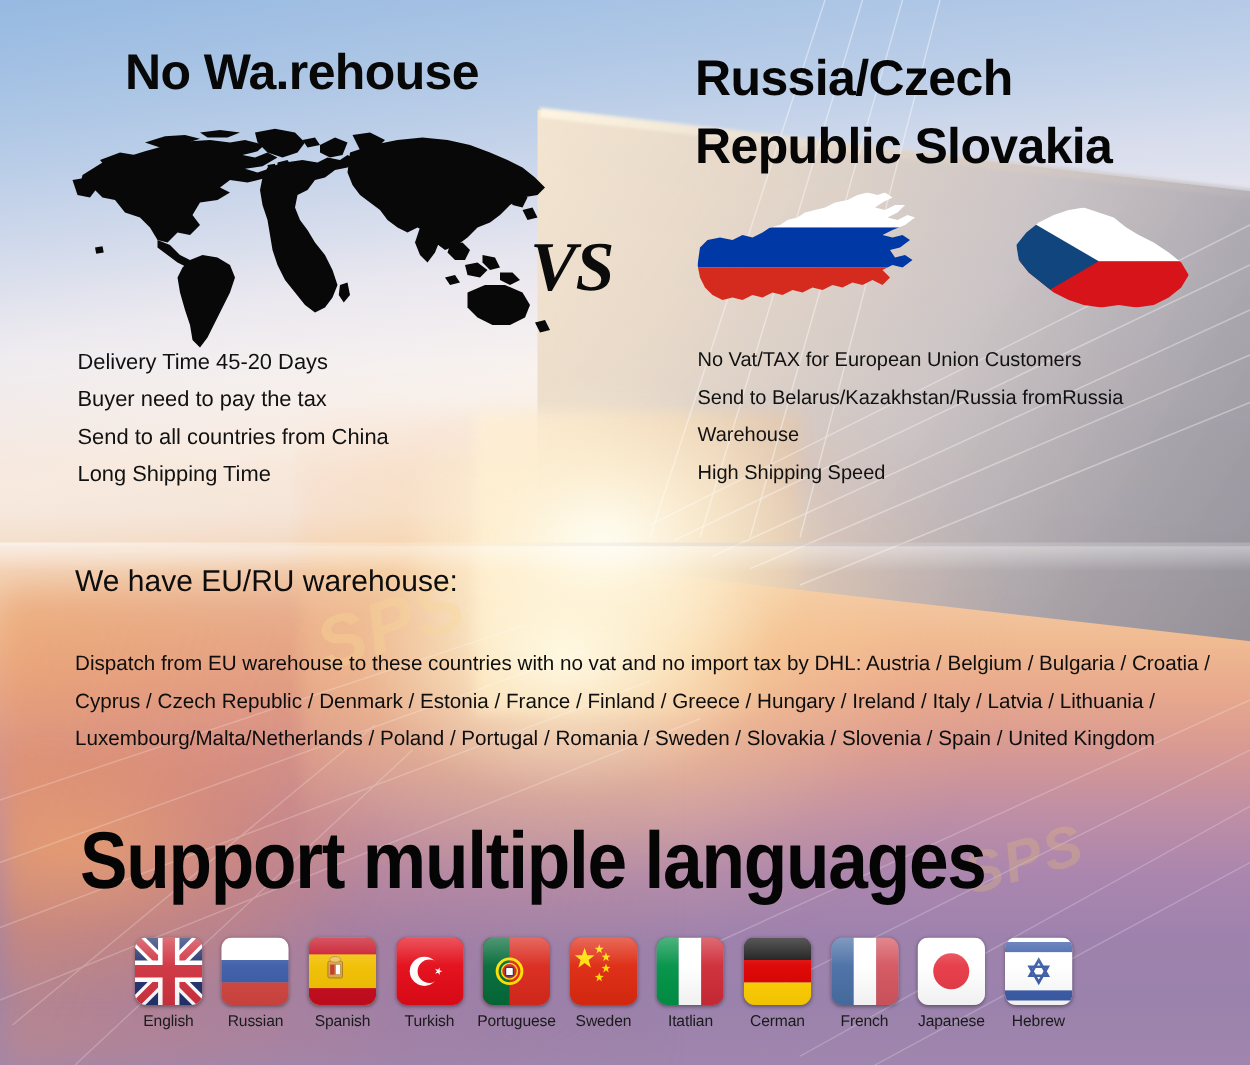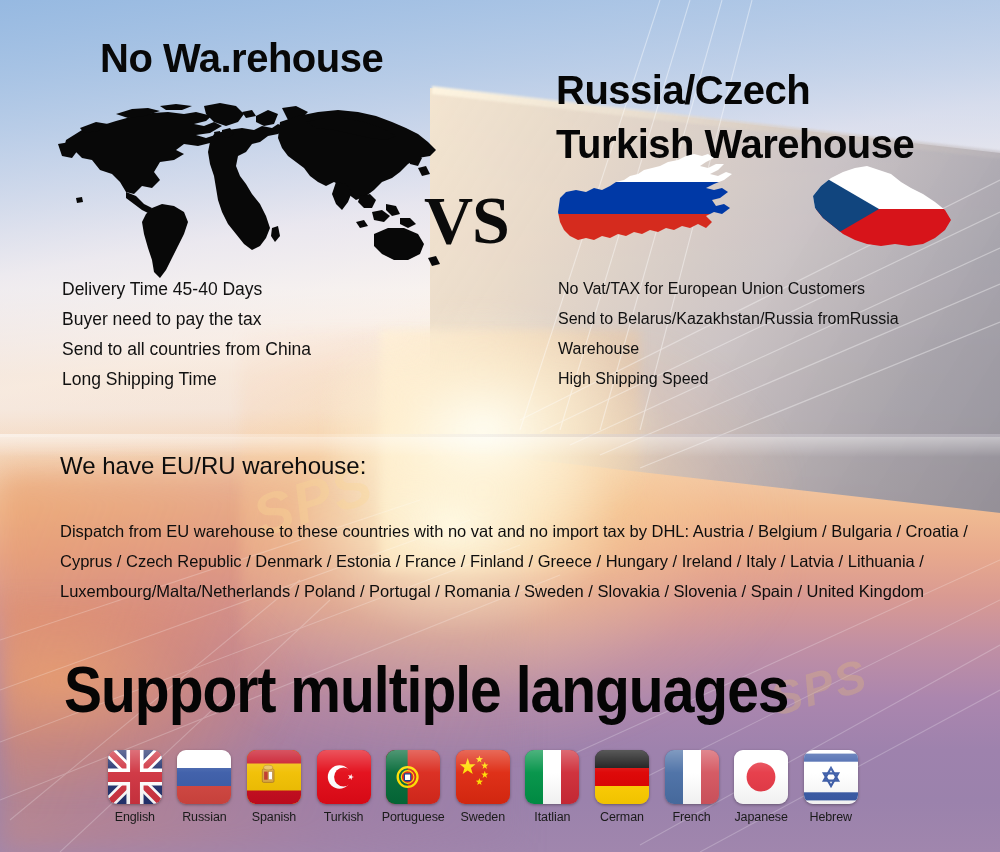--- a/index.html
+++ b/index.html
@@ -104,26 +104,26 @@
 
   .h-left {
     position:absolute; left:63px; top:36px;
     font-size:40px; font-weight:bold; color:#080808; letter-spacing:-0.5px;
     white-space:nowrap;
     margin-left:37px;
   }
   .h-right {
     position:absolute; left:556px; top:36px;
     font-size:40px; font-weight:bold; color:#060606; letter-spacing:-0.5px;
-    line-height:54px; width:430px;margin-top:27px;
+    line-height:54px; width:430px;
   }
   .vs {
     position:absolute; left:424px; top:186px;
-    font-family:"Liberation Serif", serif; font-size:68px; font-weight:bold;
-    color:#0b0b0b; line-height:1; letter-spacing:-1px;
+    font-family:"Liberation Serif", serif; font-size:56px; font-weight:bold;
+    color:#0b0b0b; line-height:1; letter-spacing:-1px;font-style:italic;
   }
 
   .worldmap { position:absolute; left:56px; top:100px; width:392px; height:185px; }
   .ru-map { position:absolute; left:556px; top:150px; width:192px; height:120px; }
   .cz-map { position:absolute; left:795px; top:160px; width:168px; height:98px; }
 
   .list-left {
     position:absolute; left:62px; top:274px; width:400px;
     font-size:17.5px; color:#111; line-height:30px; font-weight:400;
   }
@@ -216,21 +216,21 @@
   <div class="wm wm1">SPS</div>
   <div class="wm wm2">SPS</div>
   <div class="wm wm3">SPS</div>
 
   <div class="content">
 
     <div class="h-left">No Wa.rehouse</div>
 
     <div class="h-right">
       <div>Russia/Czech</div>
-      <div>Turkish Warehouse</div>
+      <div>Republic Slovakia</div>
     </div>
 
     <div class="vs">VS</div>
 
     <svg class="worldmap" viewBox="0 0 392 185">
       <g fill="#080808">
 
         <path d="M10,40 L26,30 L44,26 L60,21 L78,16 L96,13 L112,12 L128,14 L140,12 L152,15 L160,12 L150,21 L138,24 L148,26 L158,22 L166,26 L154,33 L140,35 L150,38 L162,34 L158,42 L142,46 L128,44 L120,50 L128,54 L118,60 L104,62 L98,72 L104,80 L96,88 L86,86 L78,94 L70,92 L64,82 L56,74 L44,70 L36,60 L26,58 L18,50 L8,48 Z"></path>
         <path d="M2,44 L14,42 L22,50 L16,58 L6,56 Z"></path>
         <path d="M24,28 L40,22 L52,24 L42,31 L28,33 Z"></path>
@@ -295,21 +295,21 @@
         </clipPath>
       </defs>
       <g clip-path="url(#czClip)">
         <rect x="0" y="0" width="168" height="49" fill="#ffffff"></rect>
         <rect x="0" y="49" width="168" height="49" fill="#d7141a"></rect>
         <polygon points="0,0 84,49 0,98" fill="#11457e"></polygon>
       </g>
     </svg>
 
     <div class="list-left">
-      <div>Delivery Time 45-40 Days</div>
+      <div>Delivery Time 45-20 Days</div>
       <div>Buyer need to pay the tax</div>
       <div>Send to all countries from China</div>
       <div>Long Shipping Time</div>
     </div>
 
     <div class="list-right">
       <div>No Vat/TAX for European Union Customers</div>
       <div>Send to Belarus/Kazakhstan/Russia fromRussia</div>
       <div>Warehouse</div>
       <div>High Shipping Speed</div>

